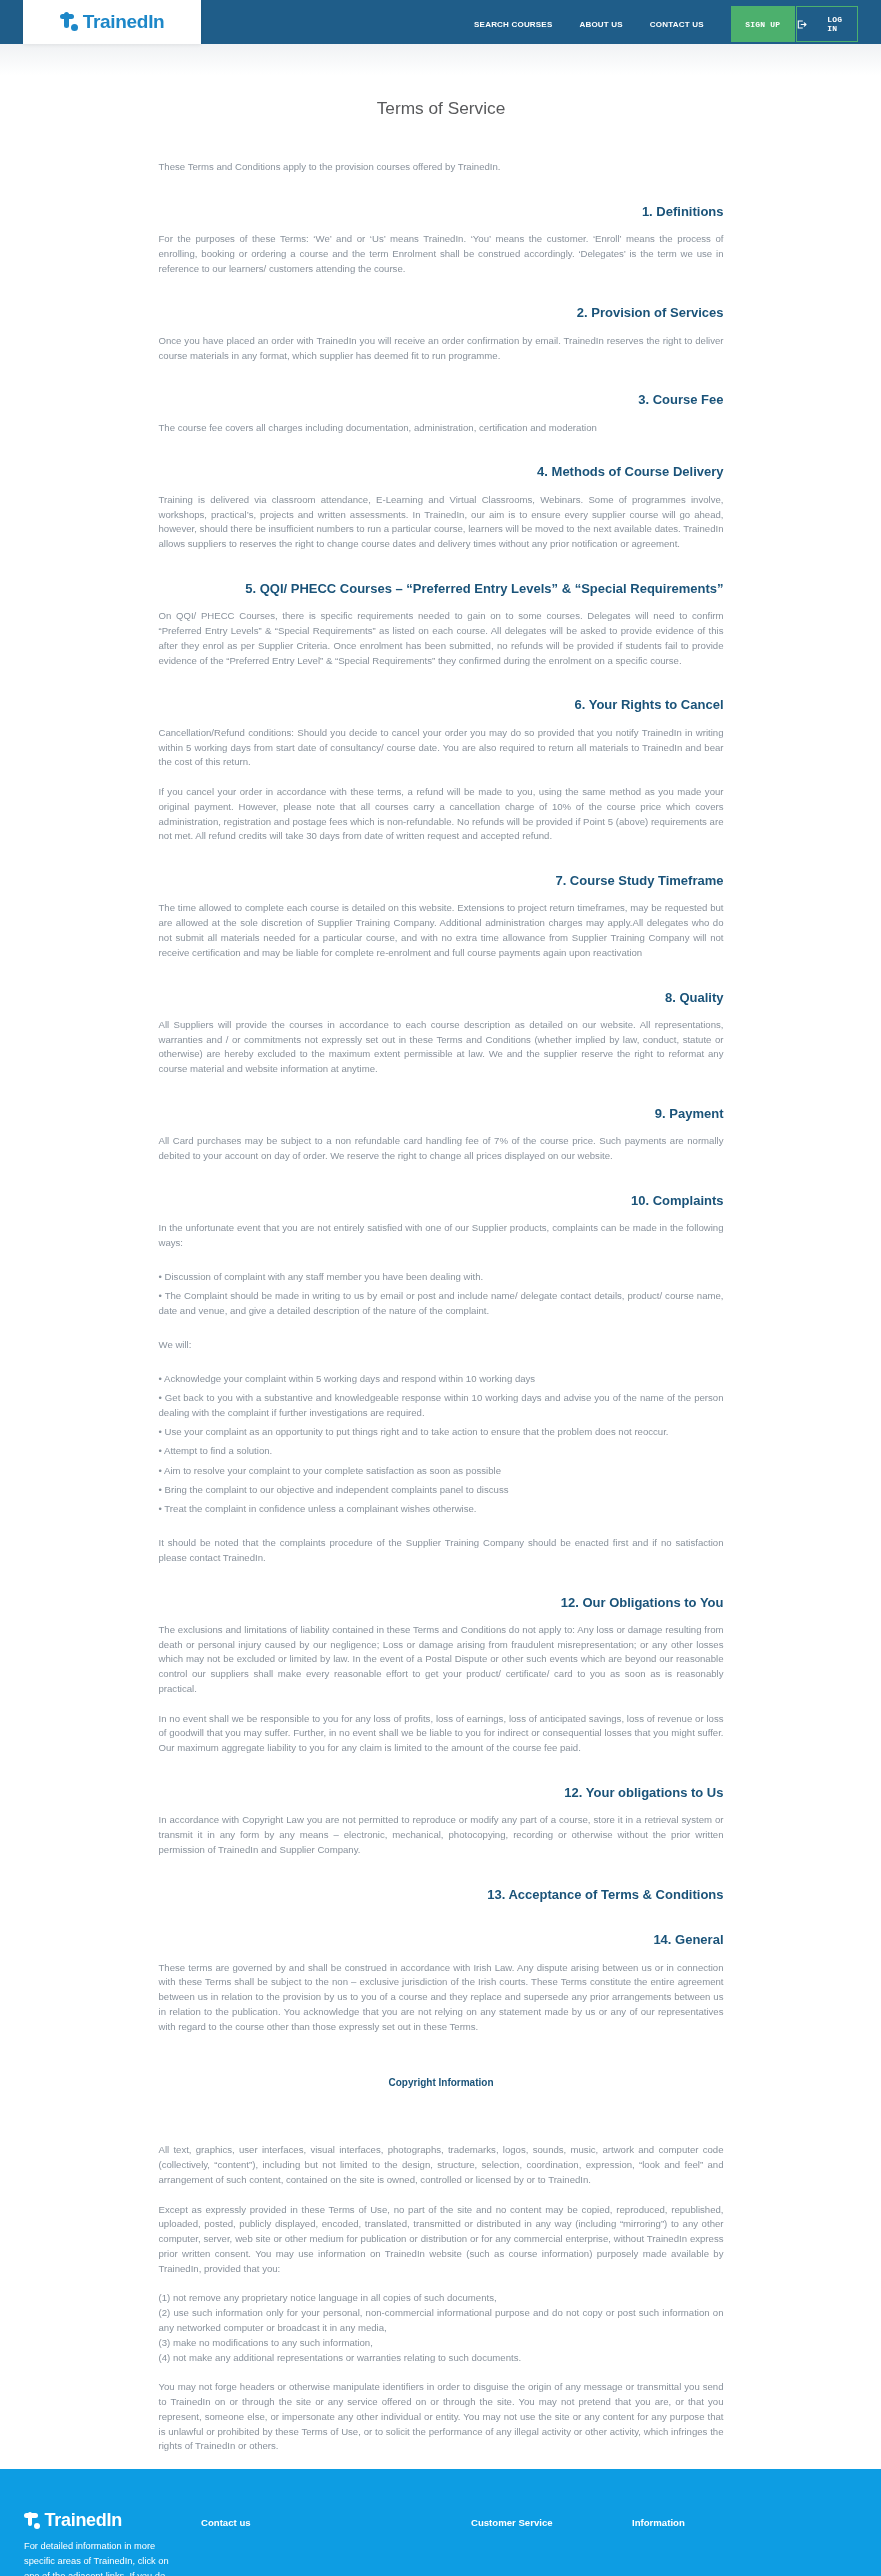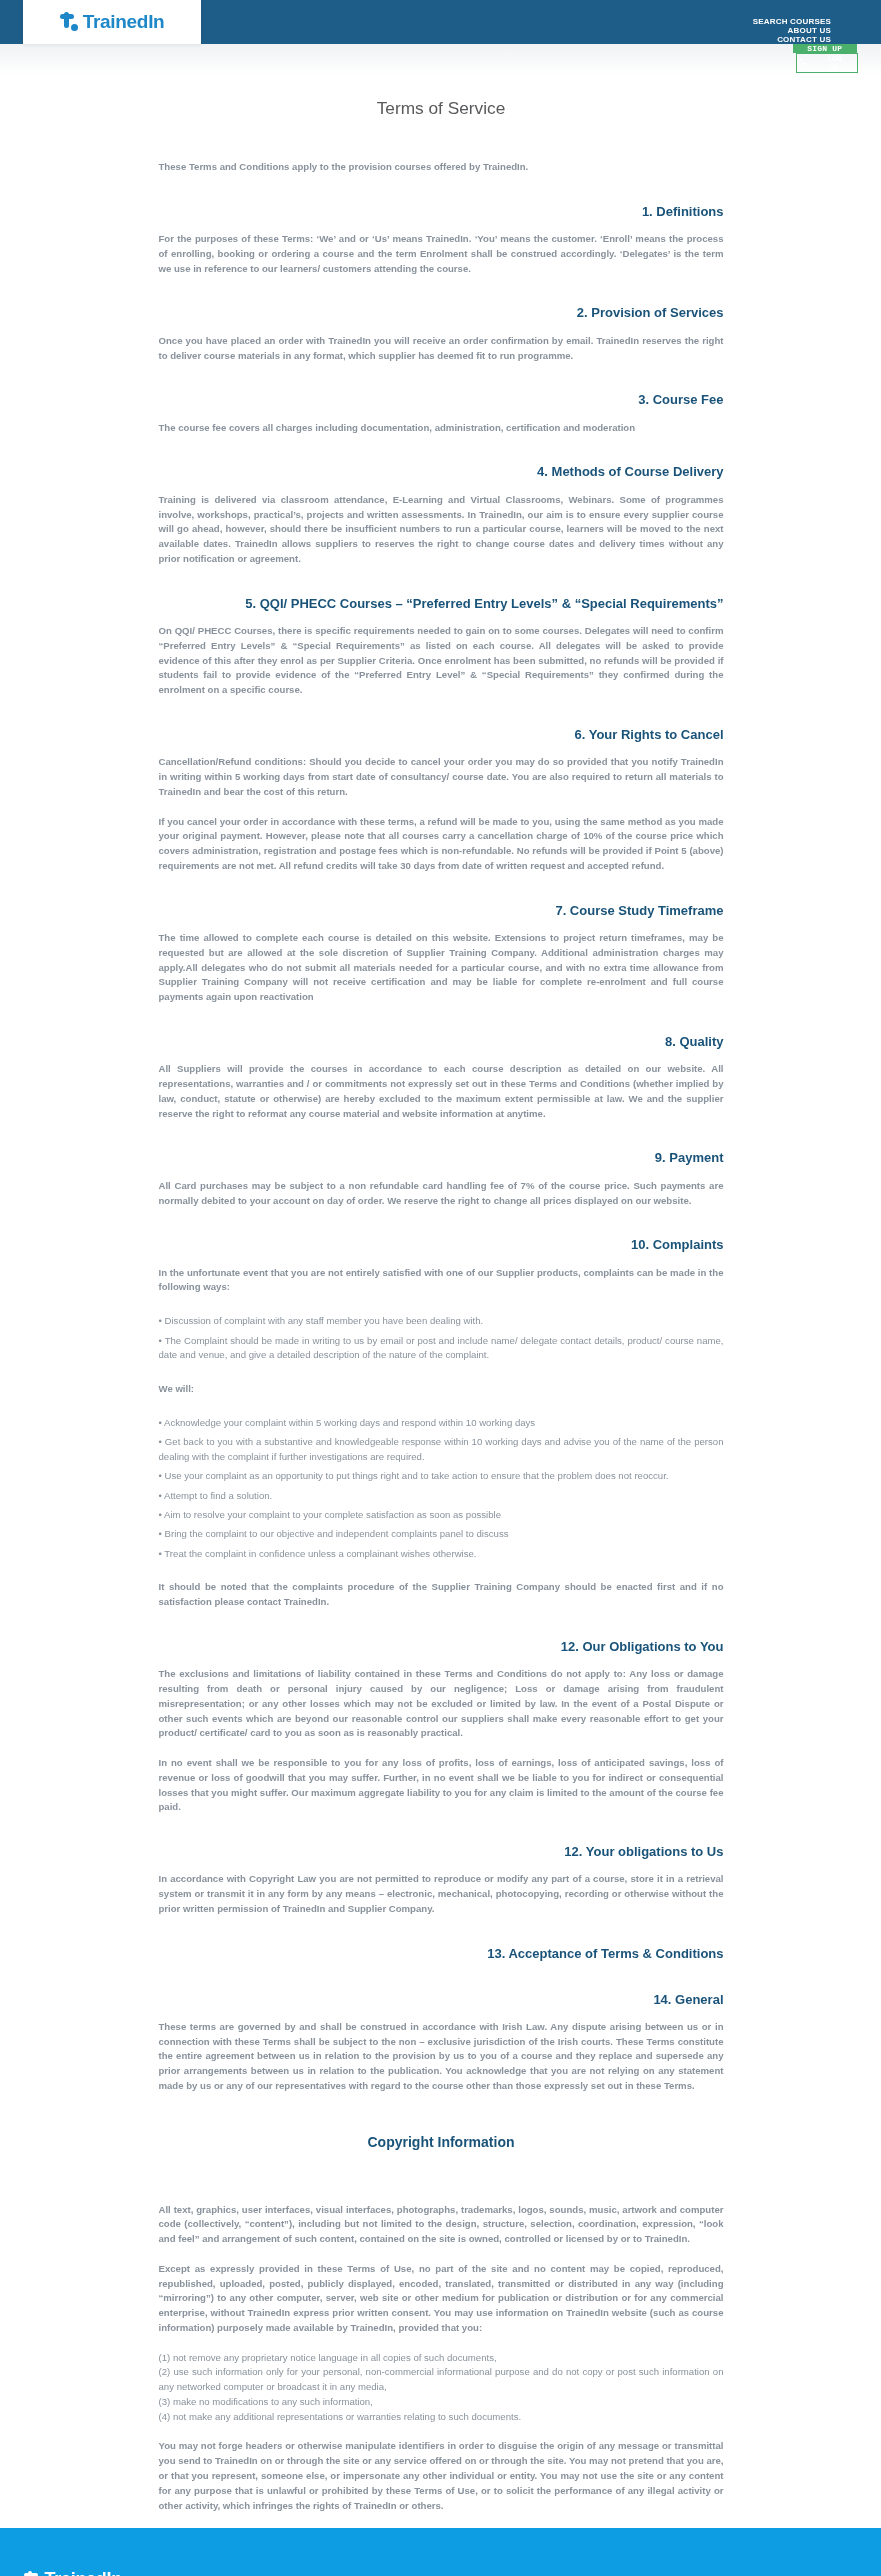--- a/index.html
+++ b/index.html
@@ -13,21 +13,21 @@
   .logo-tile {
     position:absolute; left:23px; top:0; width:178px; height:44px;
     background:#ffffff; display:flex; align-items:center; justify-content:center;
     box-shadow:0 1.3px 3.9px rgba(0,0,0,.08);
   }
   .logo { display:flex; align-items:center; gap:4.5px; color:#1d87c8; font-weight:bold; font-size:19px; cursor:pointer; letter-spacing:-0.3px; }
   .logo-mark { position:relative; width:18.6px; height:20px; color:#1d87c8; flex:0 0 auto; }
   .logo-mark .bar-h { position:absolute; left:0; top:1.9px; width:14.8px; height:5.1px; border-radius:2.6px; background:currentColor; }
   .logo-mark .bar-v { position:absolute; left:4.5px; top:0; width:5.1px; height:16px; border-radius:2.6px; background:currentColor; }
   .logo-mark .dot   { position:absolute; left:11px; top:12.2px; width:7px; height:7px; border-radius:50%; background:currentColor; }
-  .nav { position:absolute; right:24px; top:17px; height:100%; display:flex; align-items:flex-end;flex-direction:column; }
+  .nav { position:absolute; right:24px; top:2px; height:100%; display:flex; align-items:center; }
   .nav-link {
     color:#ffffff; font-weight:bold; font-size:8px; letter-spacing:0.2px;
     margin-right:27px; cursor:pointer; white-space:nowrap;
   }
   .btn {
     height:36px; display:flex; align-items:center; justify-content:center;
     font-weight:bold; font-size:8px; color:#ffffff; box-sizing:border-box;
     cursor:pointer; letter-spacing:0.2px;font-family:Liberation Mono, monospace;
   }
   .btn-signup { width:64px; background:#4cb06d; margin-right:1.3px; }
@@ -36,31 +36,31 @@
   
   .main {
     min-height:2310px; box-sizing:border-box; padding-top:54px;
     background:linear-gradient(#f0f2f4, #ffffff 31px);
   }
   .page-title { text-align:center; color:#58595b; font-size:17.3px; font-weight:normal; margin:0 12px 41px; }
   .container {
     width:565px; margin:0 auto; color:#89929c;
     font-size:9.6px; line-height:14.8px; text-align:justify;
   }
-  .tpara { margin:0 0 14.8px;font-weight:bold; }
+  .tpara { margin:0 0 14.8px; }
   .bullets { margin:19px 0; }
   .bullet-item { margin:0 0 4.5px; }
   .bullet-item::before { content:"\2022  "; }
   .lines { margin:0 0 14.8px; }
   .numbered-line { margin:0; }
   h2.section-heading {
     color:#1a5379; font-size:13px; line-height:16.7px; font-weight:bold;
     margin:29px 0 11.6px; text-align:right;
   }
-  .copyright-title { text-align:center; color:#1a5379; font-size:14px; font-weight:bold; margin:41px 0 53px; }
+  .copyright-title { text-align:center; color:#1a5379; font-size:10px; font-weight:bold; margin:41px 0 53px; }
   
   .site-footer {
     height:175px; background:#0d9de3; box-sizing:border-box;
     padding:45px 0 0 24px; display:flex; color:#ffffff;
   }
   .f-col1 { width:177px; }
   .f-col2 { width:270px; }
   .f-col3 { width:161px; }
   .f-col4 { flex:1; }
   .f-logo { display:flex; align-items:center; gap:3.9px; font-size:18px; font-weight:bold; margin:-3.9px 0 7.7px; color:#ffffff; cursor:pointer; letter-spacing:-0.3px; }

